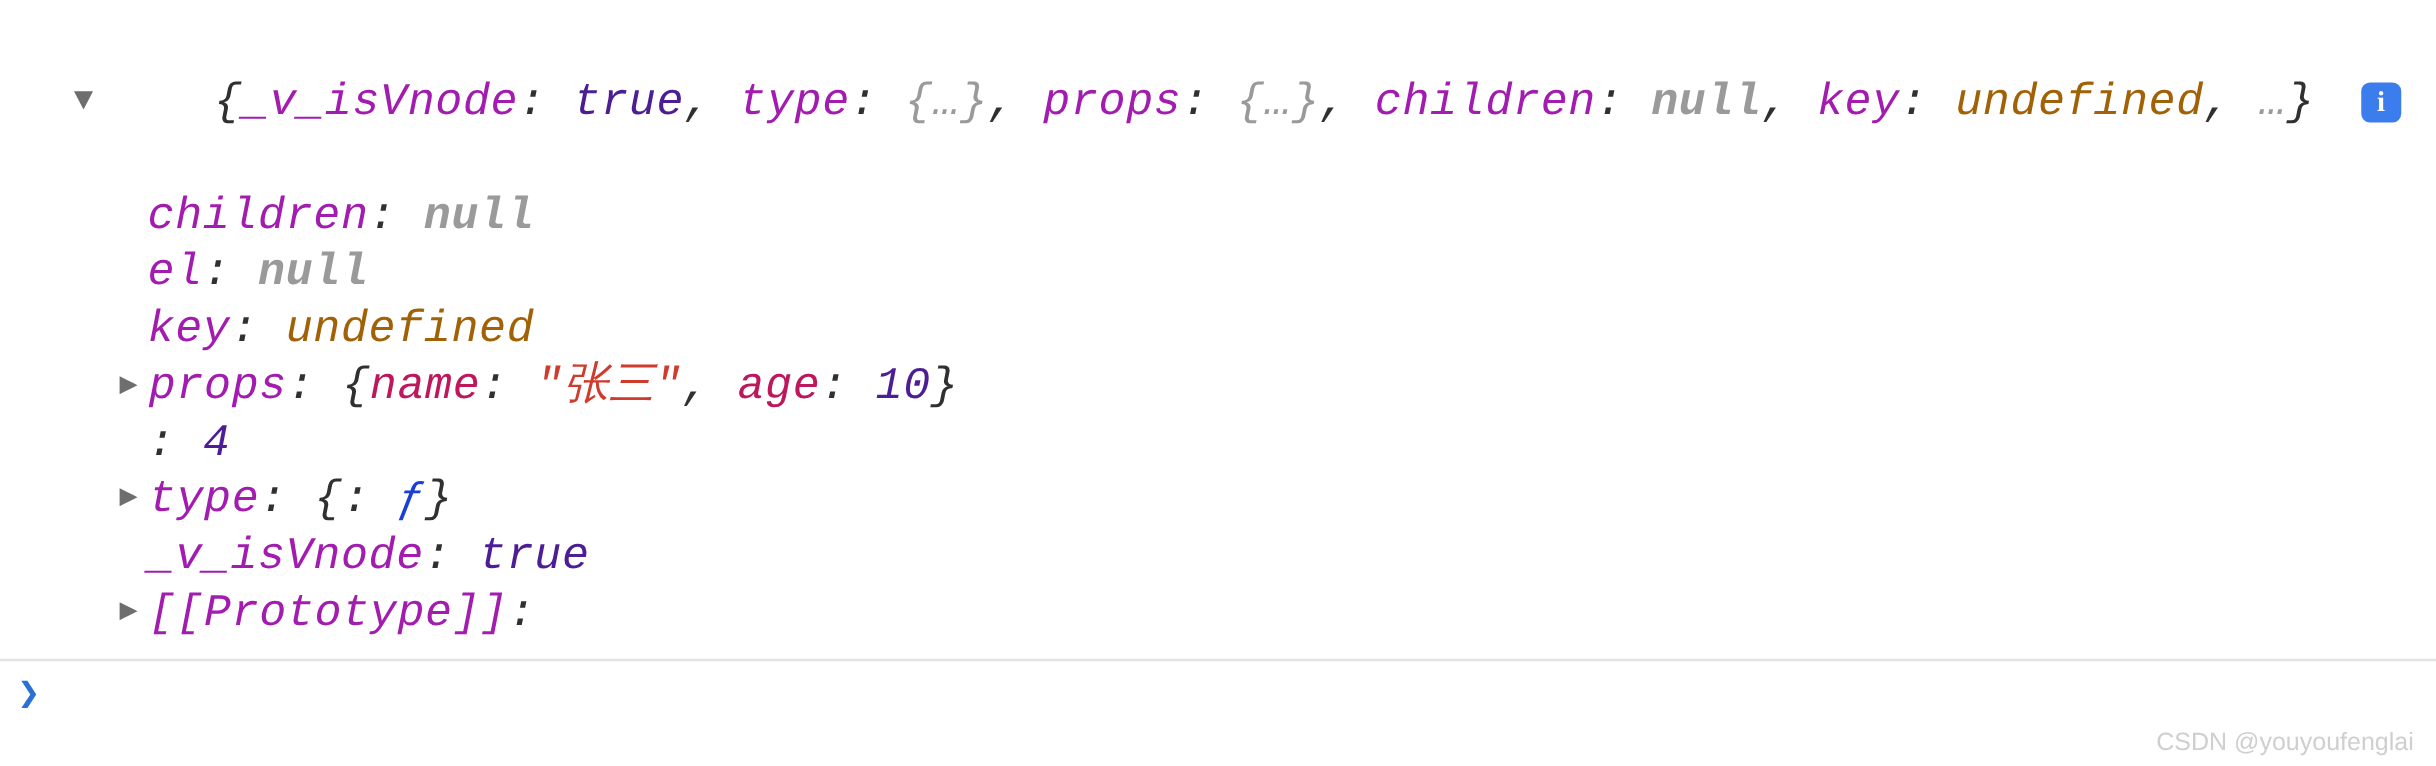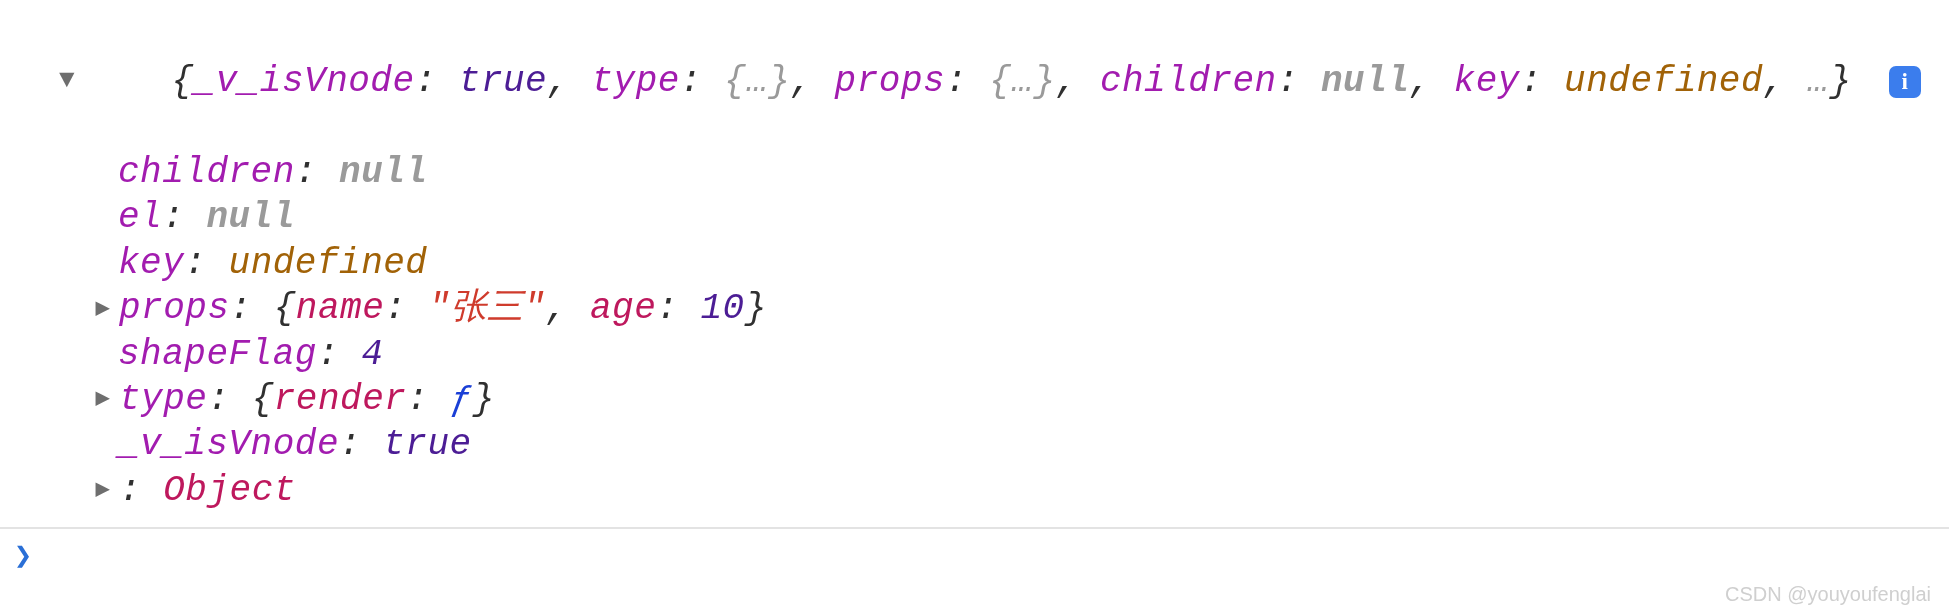--- a/index.html
+++ b/index.html
@@ -120,33 +120,33 @@
 
 <div class="row indent1">
   <span class="key">key</span><span class="punct">: </span><span class="undef">undefined</span>
 </div>
 
 <div class="row indent1x">
   <span class="tri-right">▶</span><span class="key">props</span><span class="punct">: </span><span class="punct">{</span><span class="obj">name</span><span class="punct">: </span><span class="str">"张三"</span><span class="punct">, </span><span class="obj">age</span><span class="punct">: </span><span class="bool">10</span><span class="punct">}</span>
 </div>
 
 <div class="row indent1">
-  <span class="key">shapeFlag</span><span class="punct">: </span><span class="bool">4</span>
+  <span class="punct">: </span><span class="bool">4</span>
 </div>
 
 <div class="row indent1x">
-  <span class="tri-right">▶</span><span class="key">type</span><span class="punct">: </span><span class="punct">{</span><span class="obj">render</span><span class="punct">: </span><span class="func">ƒ</span><span class="punct">}</span>
+  <span class="tri-right">▶</span><span class="key">type</span><span class="punct">: </span><span class="punct">{</span><span class="punct">: </span><span class="func">ƒ</span><span class="punct">}</span>
 </div>
 
 <div class="row indent1">
   <span class="key">_v_isVnode</span><span class="punct">: </span><span class="bool">true</span>
 </div>
 
 <div class="row indent1x">
-  <span class="tri-right">▶</span><span class="punct">: </span><span class="obj">Object</span>
+  <span class="tri-right">▶</span><span class="key">[[Prototype]]</span><span class="punct">: </span>
 </div>
 
 <div class="divider"></div>
 
 <div class="prompt-row">
   <span class="prompt">❯</span>
 </div>
 
 <div class="watermark">CSDN @youyoufenglai</div>
 

